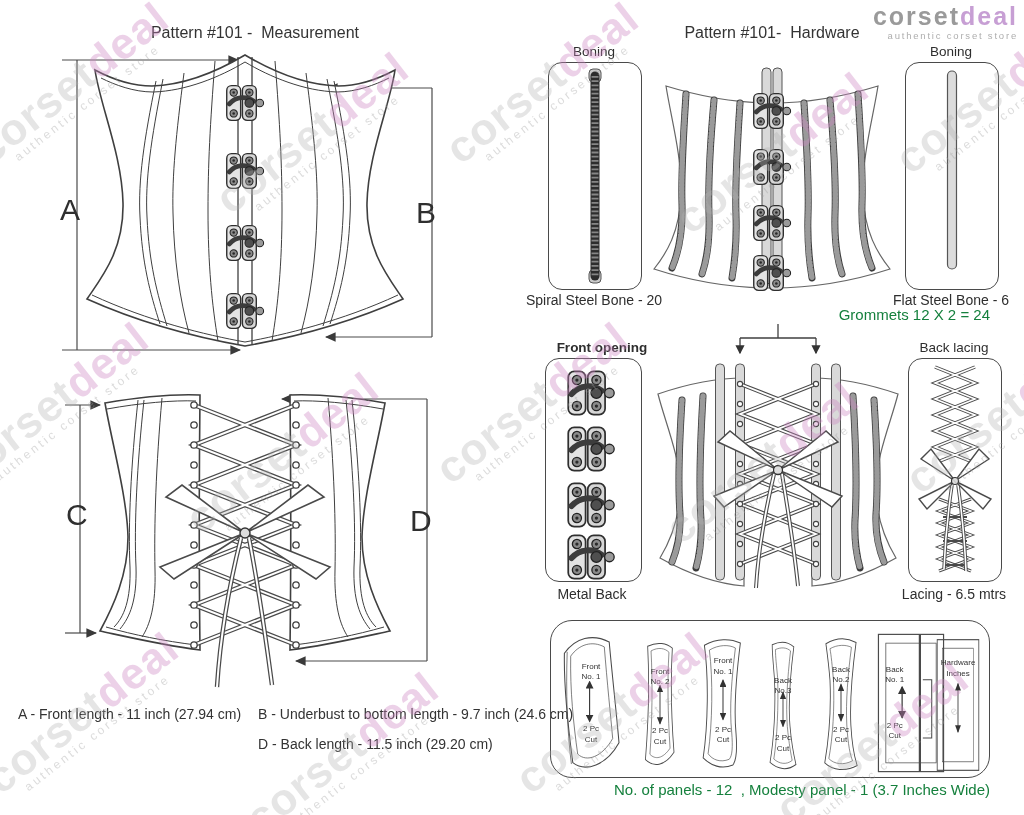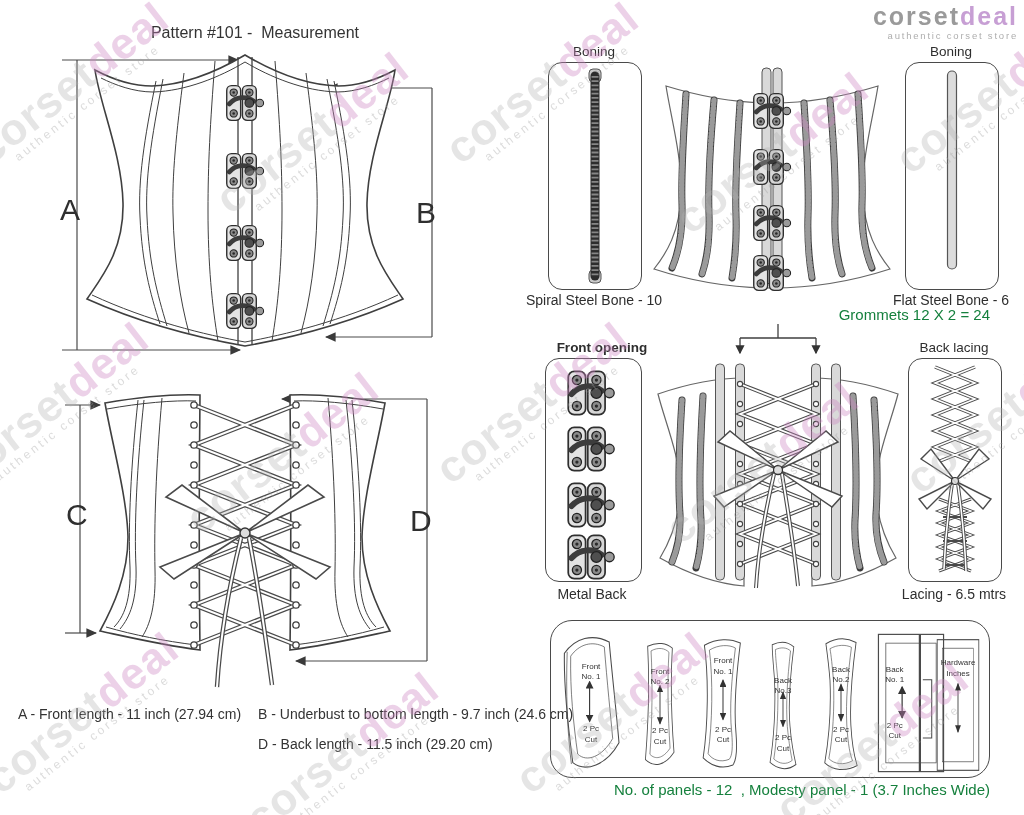--- a/index.html
+++ b/index.html
@@ -169,31 +169,32 @@
     <path d="M191,153 C178,205 170,255 167,302" stroke="#ffffff" stroke-width="2" fill="none"></path>
     <path d="M199,153 C210,210 217,262 222,300" stroke="#4a4a4a" stroke-width="4.5" fill="none"></path>
     <path d="M199,153 C210,210 217,262 222,300" stroke="#ffffff" stroke-width="2" fill="none"></path>
     <circle cx="195" cy="148" r="5" fill="#dddddd" stroke="#333" stroke-width="1.4"></circle>
   </svg>
 
   <div class="spec" style="left:18px;top:706px;">A - Front length - 11 inch (27.94 cm)</div>
   <div class="spec" style="left:258px;top:706px;">B - Underbust to bottom length - 9.7 inch (24.6 cm)</div>
   <div class="spec" style="left:258px;top:736px;">D - Back length - 11.5 inch (29.20 cm)</div>
 
+  <div class="h-title" style="left:602px;top:24px;width:340px;">Pattern #101-  Hardware</div>
 
   <div class="box-label" style="left:548px;top:44px;width:92px;">Boning</div>
   <div class="hw-box" style="left:548px;top:62px;width:92px;height:226px;">
     <svg width="92" height="222" viewBox="0 0 92 222">
       <rect x="40" y="4" width="12" height="13" rx="4" fill="#c9c9c9" stroke="#555" stroke-width="1"></rect>
       <rect x="40" y="205" width="12" height="13" rx="4" fill="#c9c9c9" stroke="#555" stroke-width="1"></rect>
       <line x1="46" y1="11" x2="46" y2="211" stroke="#2d2d2d" stroke-width="9" stroke-linecap="round"></line>
       <line x1="46" y1="11" x2="46" y2="211" stroke="#868686" stroke-width="7" stroke-dasharray="1.8 2.4"></line>
     </svg>
   </div>
-  <div class="box-caption" style="left:519px;top:292px;width:150px;">Spiral Steel Bone - 10</div>
+  <div class="box-caption" style="left:519px;top:292px;width:150px;">Spiral Steel Bone - 20</div>
 
   <div class="box-label" style="left:905px;top:44px;width:92px;">Boning</div>
   <div class="hw-box" style="left:905px;top:62px;width:92px;height:226px;">
     <svg width="92" height="222" viewBox="0 0 92 222">
       <rect x="41.5" y="6" width="9" height="198" rx="4.5" fill="#dcdcdc" stroke="#555" stroke-width="1.2"></rect>
     </svg>
   </div>
   <div class="box-caption" style="left:876px;top:292px;width:150px;">Flat Steel Bone - 6</div>
 
   <svg class="abs" style="left:650px;top:56px;" width="250" height="240" viewBox="0 0 250 240">

